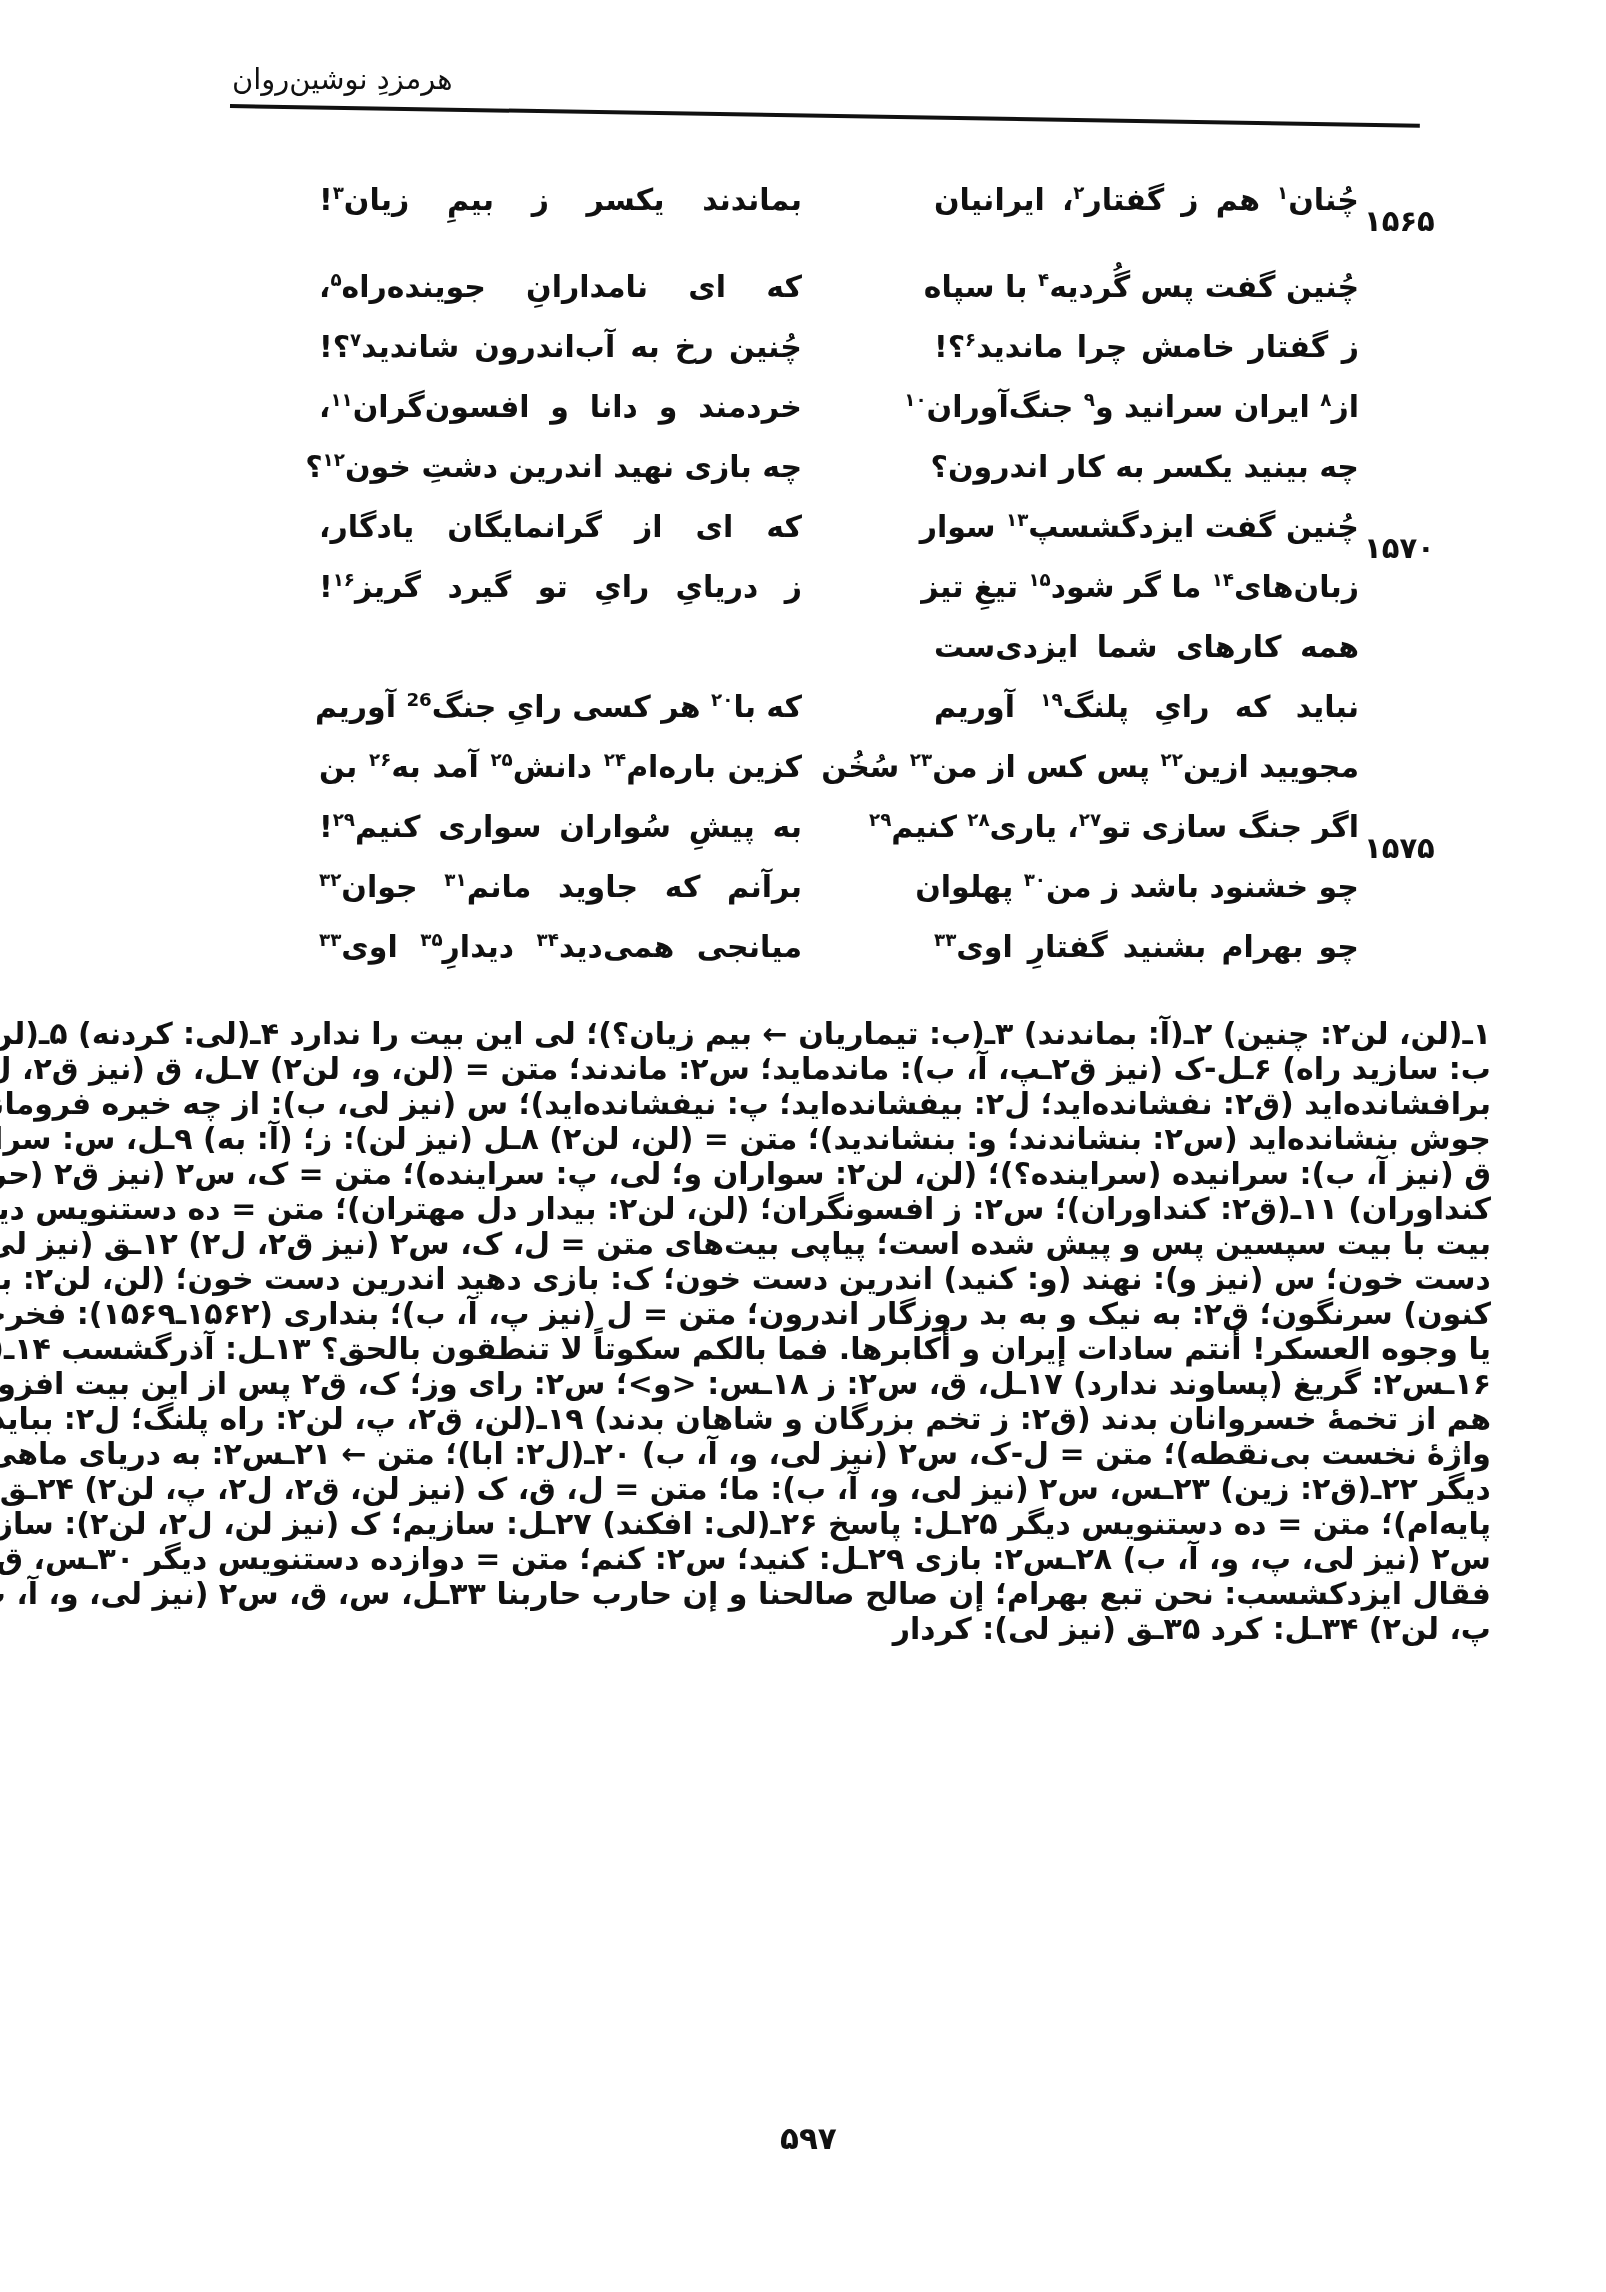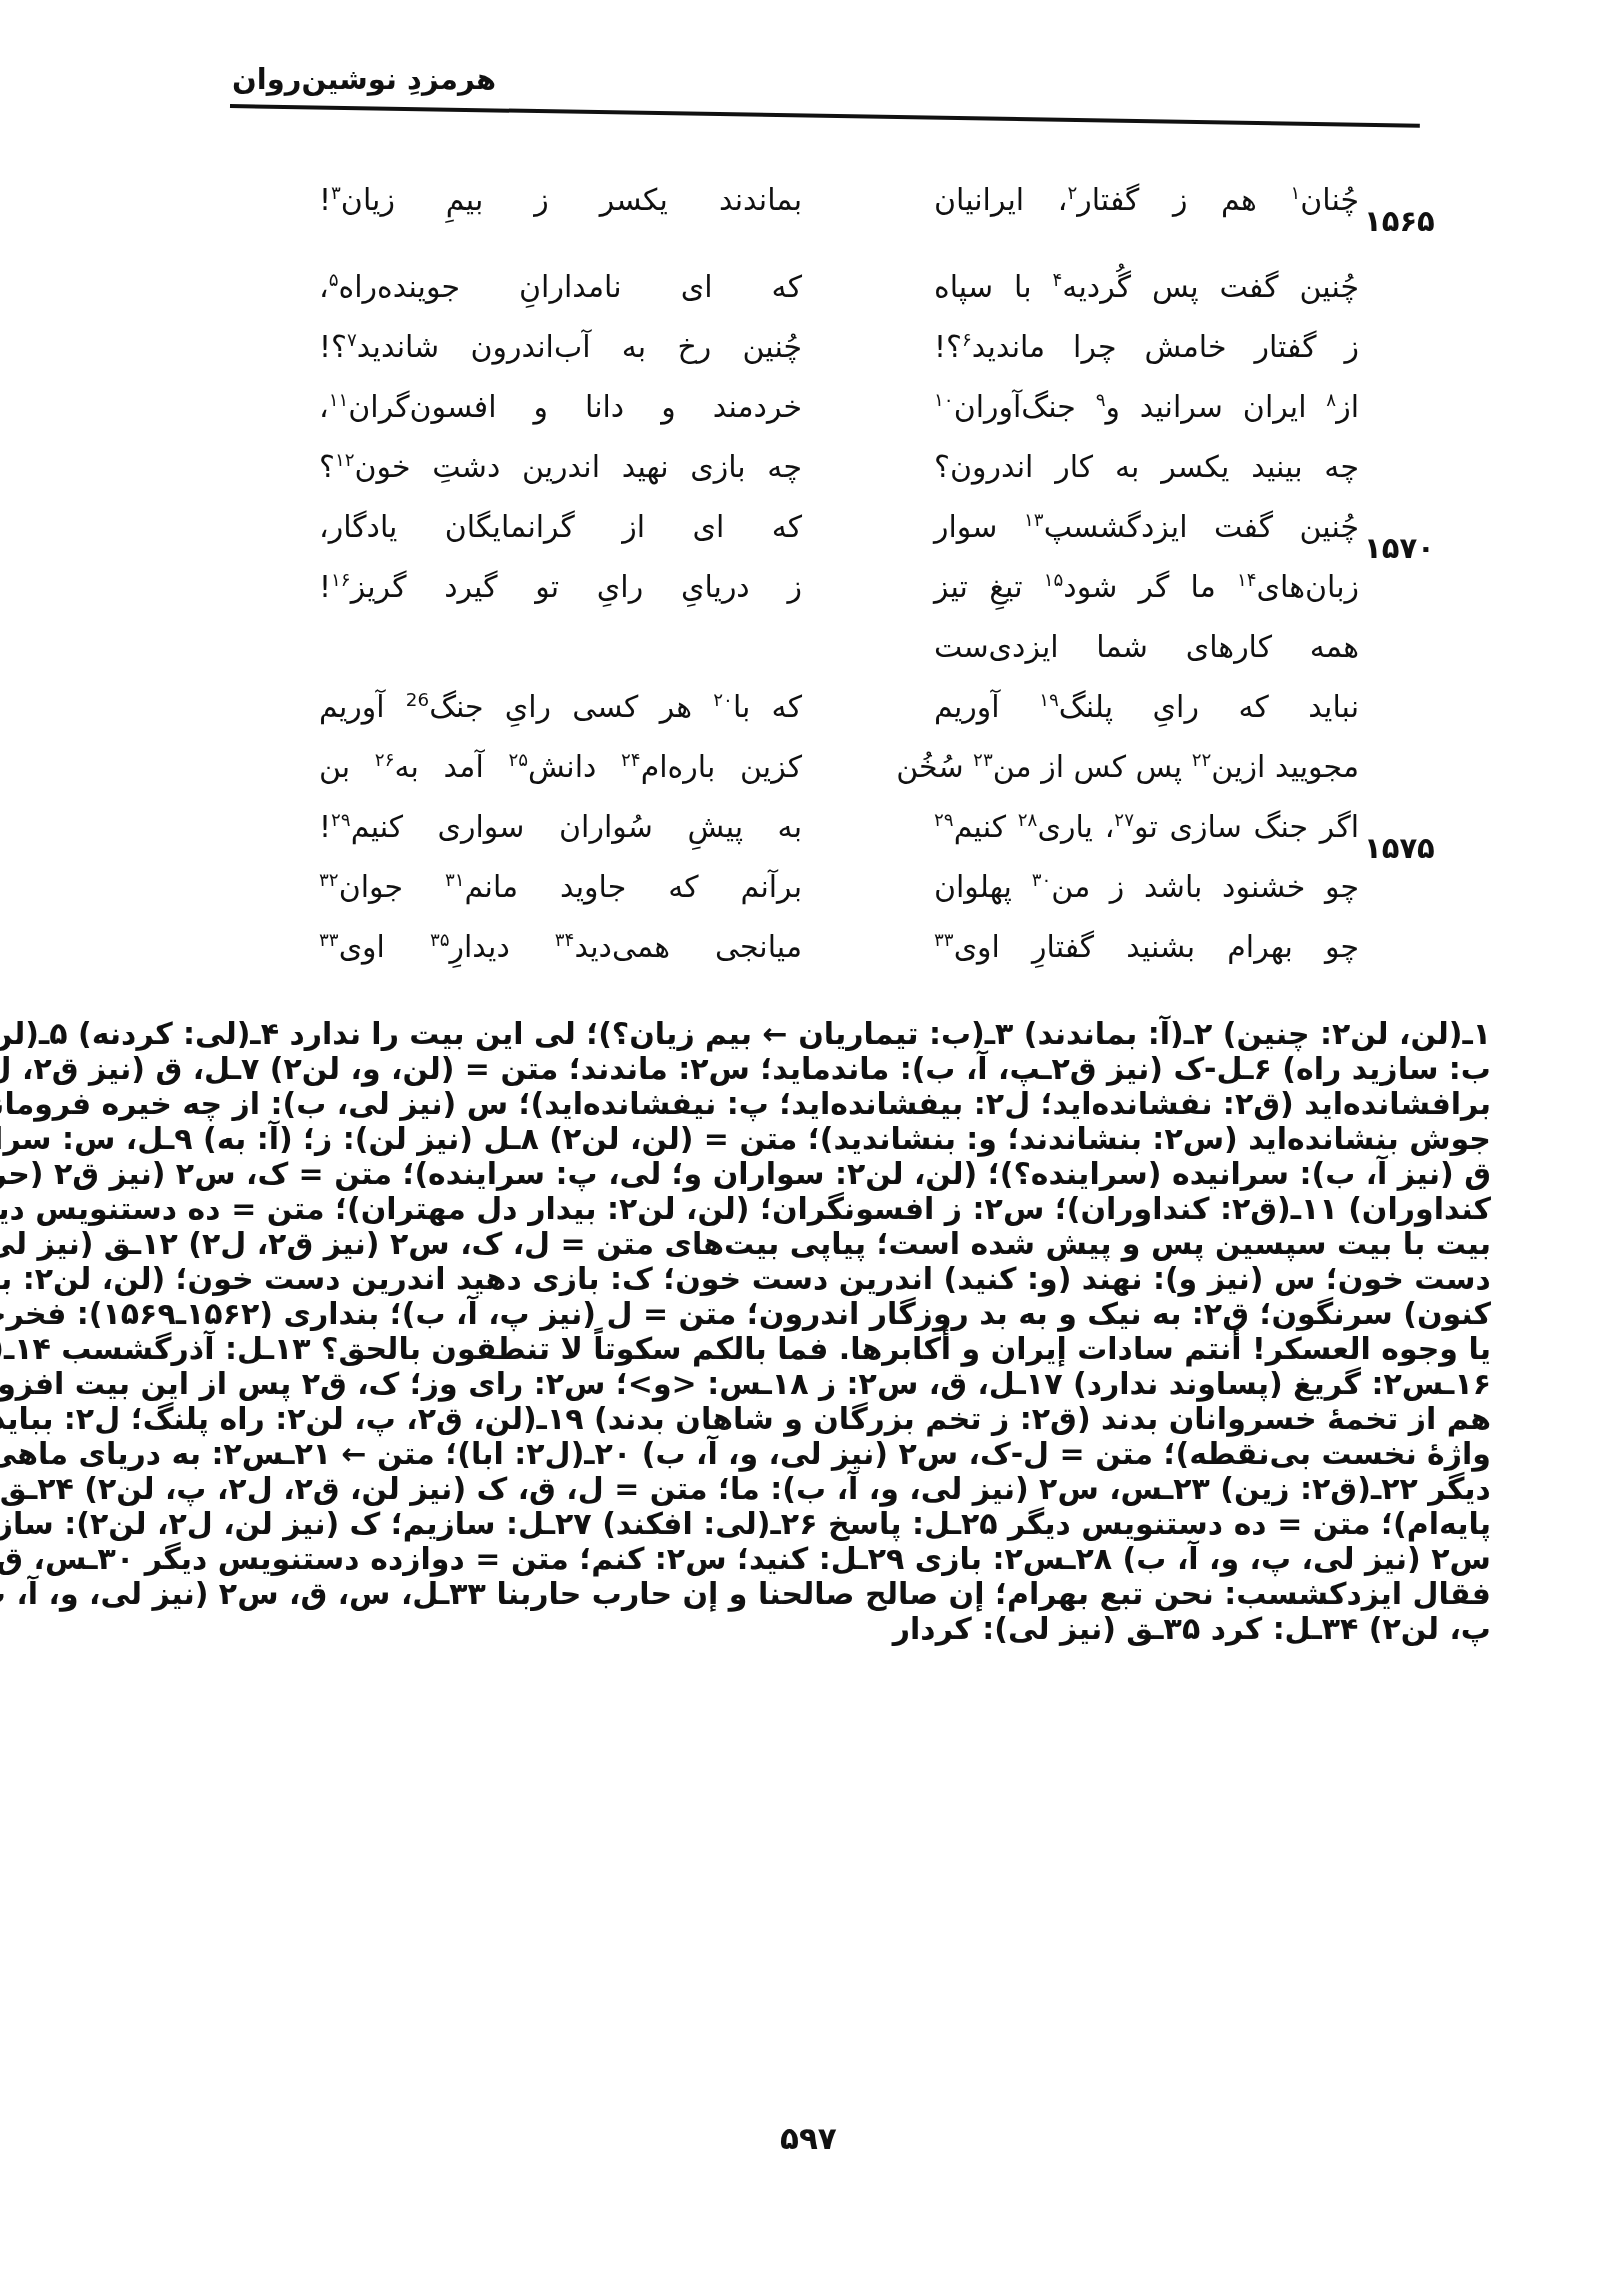--- a/index.html
+++ b/index.html
@@ -3,39 +3,39 @@
   <meta charset="utf-8">
   <style>
     html, body { margin: 0; padding: 0; background: #ffffff; }
     body {
       width: 1607px; height: 2292px; position: relative; overflow: hidden;
       font-family: "DejaVu Sans", sans-serif; color: #111111;
     }
     .page { position: absolute; inset: 0; direction: rtl; }
     .running-head {
       position: absolute; left: 232px; top: 62px;
-      font-size: 29px; font-weight: bold; direction: rtl; white-space: nowrap;
+      font-size: 29px; font-weight: normal; direction: rtl; white-space: nowrap;
     }
     .head-rule {
       position: absolute; left: 230px; top: 104px; width: 1190px; height: 3.9px;
       background: #111; transform: rotate(0.95deg); transform-origin: left center;
     }
     .verses {
       position: absolute; left: 319px; top: 174px; width: 1110px;
     }
     .verse-row {
       position: relative; height: 60px; direction: rtl;
     }
     .verse-row.first { height: 87px; }
     .vnum {
       position: absolute; right: -5.8px; top: 9.7px; font-size: 29px; font-weight: bold;
       width: 68px; text-align: right; margin-top: 20px;
     }
     .hemi {
-      position: absolute; top: 7.7px; font-size: 30px; font-weight: normal; white-space: nowrap;
+      position: absolute; top: 7.7px; font-size: 30px; font-weight: bold; white-space: nowrap;
       text-align: justify; text-align-last: justify;
     }
     .hemi.right { right: 70px; width: 425px; }
     .hemi.left { left: 0; width: 483px; }
     sup { font-size: 18.3px; vertical-align: super; line-height: 0; }
     .footnotes {
       position: absolute; left: 159px; top: 1016px; width: 1332px;
       direction: rtl; font-size: 30px; font-weight: bold; line-height: 35px;
       text-align: justify;
     }

